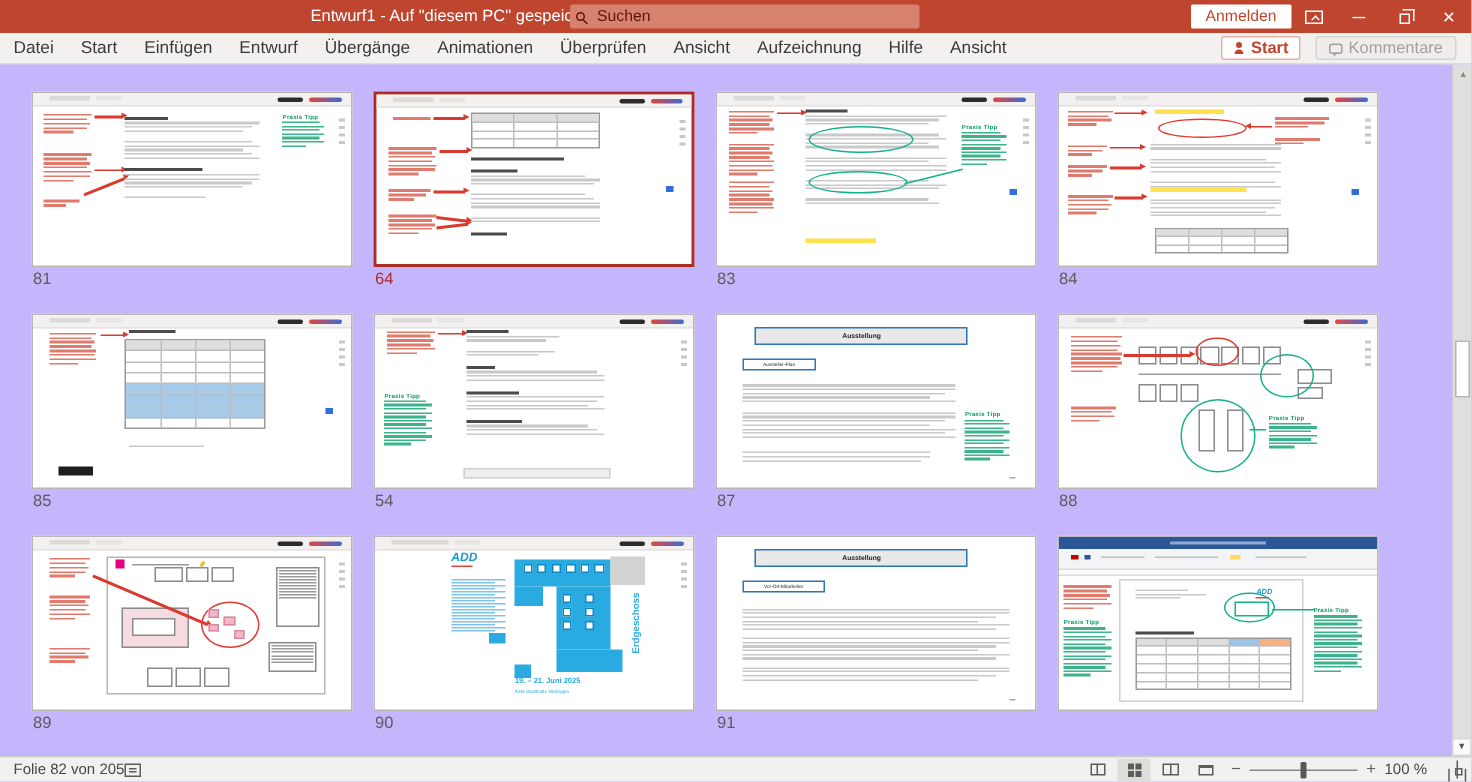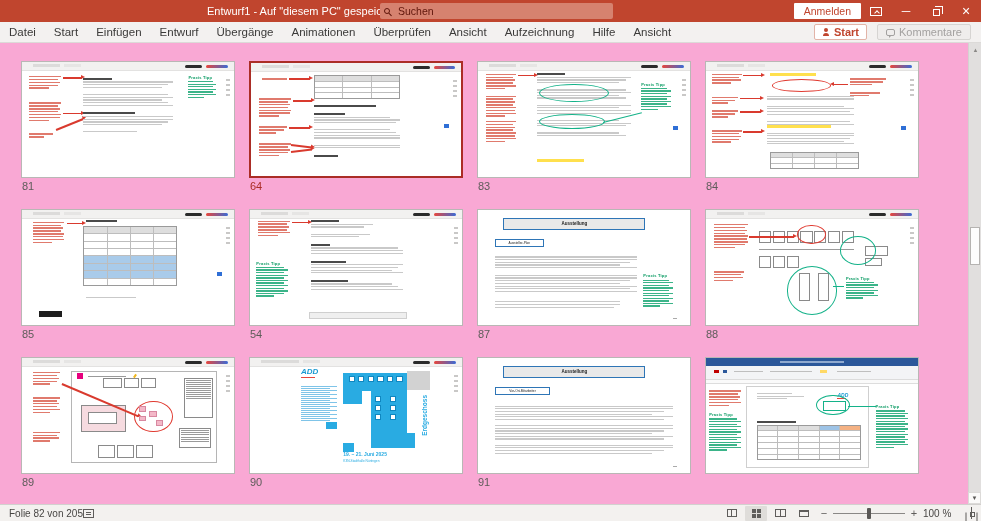--- a/index.html
+++ b/index.html
@@ -38,21 +38,21 @@
 .mb-right{margin-left:auto;display:flex;align-items:center;gap:10px;padding-right:10px}
 .sharebtn{display:flex;align-items:center;gap:4px;color:#c0452e;font-weight:bold;font-size:11px;border:1px solid #e2b4a8;border-radius:2px;padding:1px 7px;background:#fff}
 .shr{width:8px;height:8px;position:relative}
 .shr::before{content:"";position:absolute;left:2px;top:0;width:4px;height:4px;border-radius:50%;background:#c0452e}
 .shr::after{content:"";position:absolute;left:1px;bottom:0;width:6px;height:3px;border-radius:3px 3px 0 0;background:#c0452e}
 .cmtbtn{display:flex;align-items:center;gap:4px;color:#a3a1a0;font-size:11px;border:1px solid #d6d4d2;border-radius:2px;padding:1px 8px;background:#efedec}
 .cmt{width:9px;height:7px;border:1px solid #a3a1a0;border-radius:2px;position:relative}
 .cmt::after{content:"";position:absolute;left:1.5px;bottom:-3.5px;border-top:3.5px solid #a3a1a0;border-right:3.5px solid transparent}
 
 
-.canvas{position:absolute;left:0;top:43px;width:981px;height:461px;background:#f9a8d4}
+.canvas{position:absolute;left:0;top:43px;width:981px;height:461px;background:#c4b5fd}
 .grid{position:absolute;left:21px;top:18px;display:grid;grid-template-columns:repeat(4,214px);column-gap:14px;row-gap:16px}
 .cell{width:214px;height:132px}
 .thumb{position:relative;width:214px;height:117px;background:#fff;border:1px solid #b9b7b5;overflow:hidden}
 .cell.sel .thumb{border:2px solid #ab2d26}
 .slide-num{font-size:11px;color:#5e5c5a;margin-top:2px;padding-left:1px}
 .cell.sel .slide-num{color:#ab2d26}
 
 
 .chrome{position:absolute;left:0;top:0;right:0;height:9px;background:#f2f1f0;border-bottom:1px solid #e3e2e1}
 .chrome i{position:absolute;display:block}

